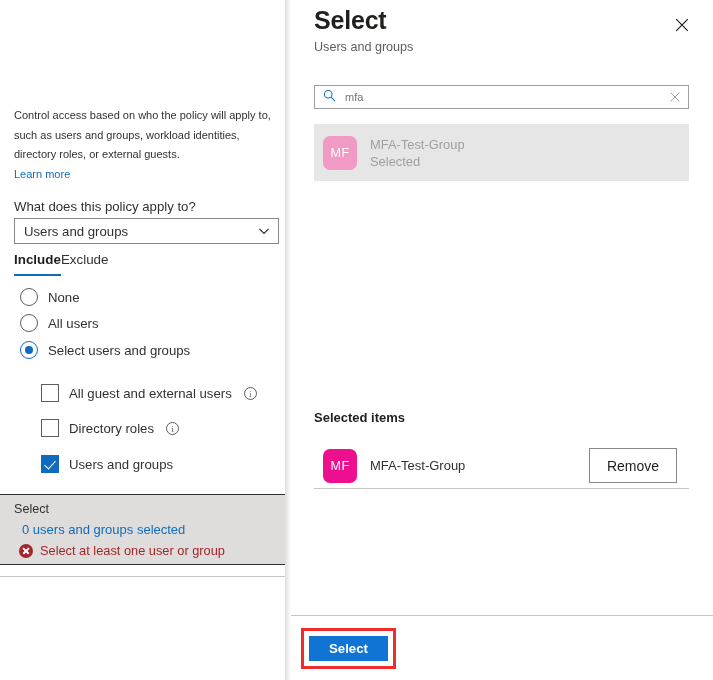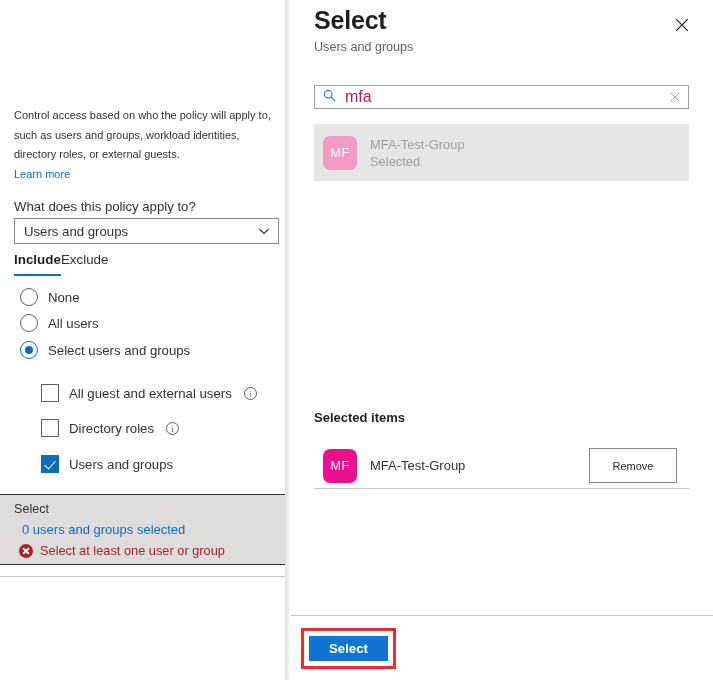--- a/index.html
+++ b/index.html
@@ -288,22 +288,22 @@
     border: 1px solid #a19f9d;
     box-sizing: border-box;
     background: #fff;
     display: flex;
     align-items: center;
     padding: 0 6px 0 8px;
   }
   .search-icon { flex: none; width: 13px; height: 13px; }
   .search-text {
     flex: 1;
-    font-size: 16px;
-    color: #be185d;
+    font-size: 11px;
+    color: #737373;
     margin-left: 9px;
   }
   .clear-x {
     flex: none;
     width: 14px; height: 14px;
     cursor: pointer;
     display: flex;
     align-items: center;
     justify-content: center;
   }
@@ -357,21 +357,21 @@
     margin-left: 13px;
     flex: 1;
     font-size: 13px;
     color: #323130;
   }
   .remove-btn {
     width: 88px; height: 35px;
     border: 1px solid #8a8886;
     background: #fff;
     font-family: "Liberation Sans", sans-serif;
-    font-size: 11px;
+    font-size: 14px;
     color: #201f1e;
     cursor: pointer;
     margin-right: 12px;
     padding: 8px;
   }
 
   .footer-divider {
     position: absolute;
     left: 0; top: 615px;
     width: 422px; height: 1px;

